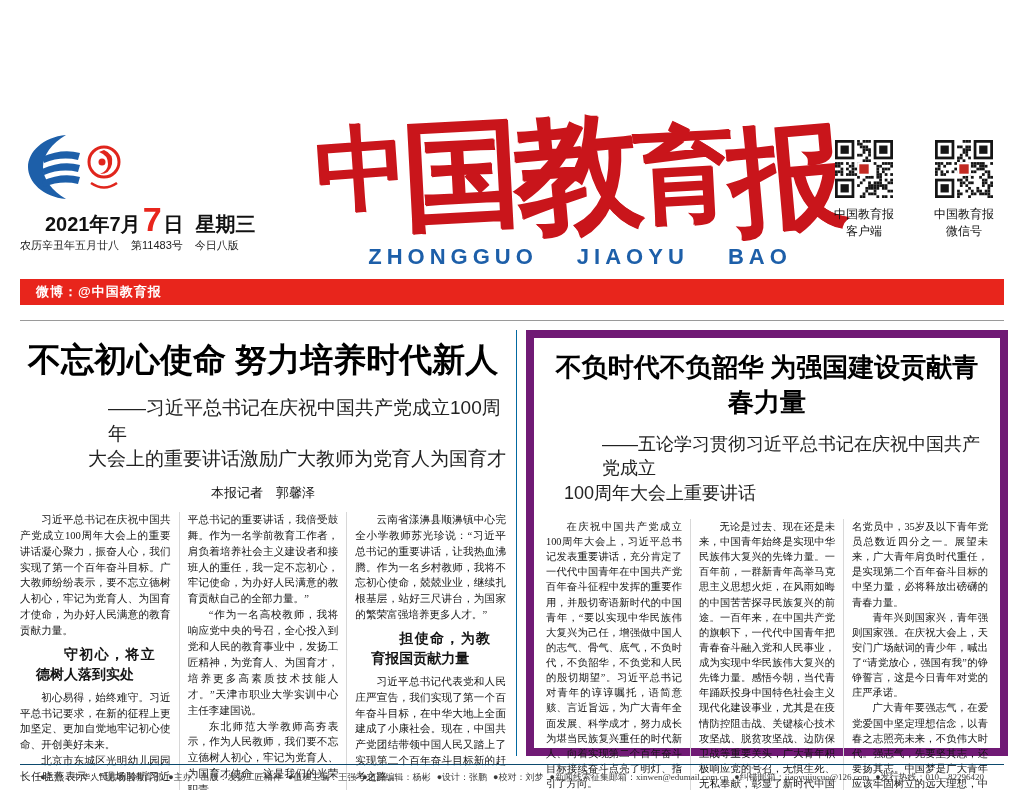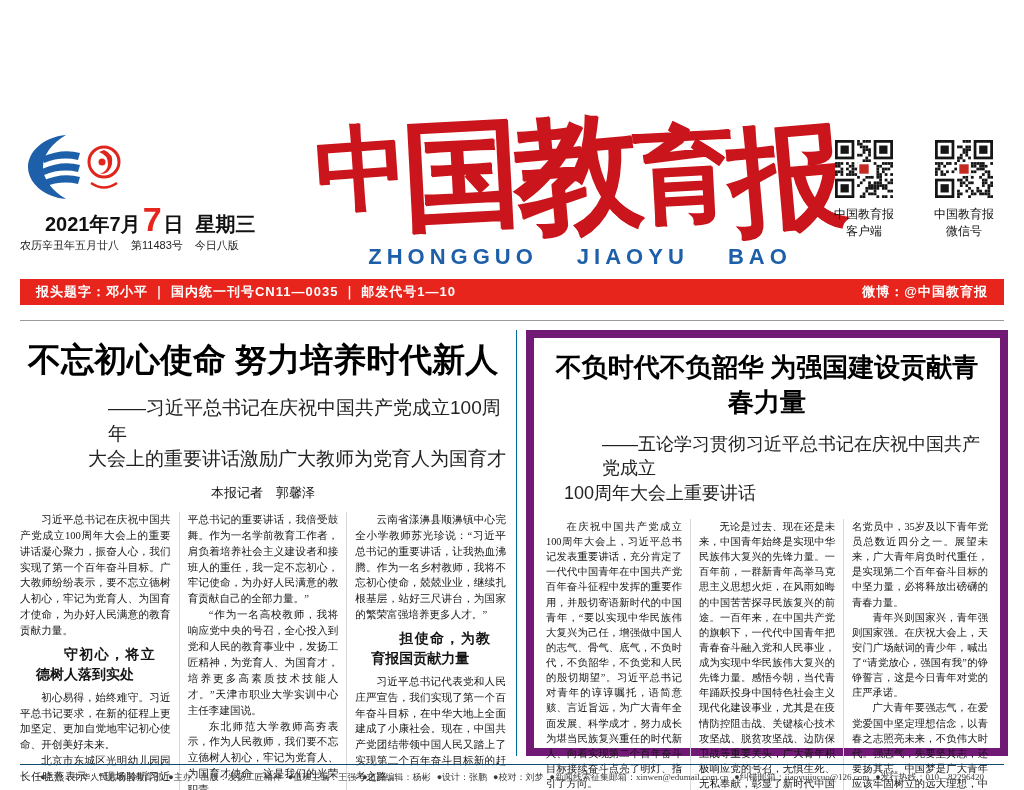--- a/index.html
+++ b/index.html
@@ -385,21 +385,20 @@
           </svg>
         <div class="qr-label">
           <div>中国教育报</div>
           <div>微信号</div>
         </div>
       </div>
     </div>
   </div>
 
   <div class="info-bar">
-    <span>报头题字：邓小平 ｜ 国内统一刊号CN11—0035 ｜ 邮发代号1—10</span>
     <span>微博：@中国教育报</span>
   </div>
   <div class="top-rule"></div>
 
   <div class="content">
 
     <div class="article-left">
       <h1 class="headline">不忘初心使命 努力培养时代新人</h1>
       <div class="subtitle">
         <div class="s1">——习近平总书记在庆祝中国共产党成立100周年</div>

